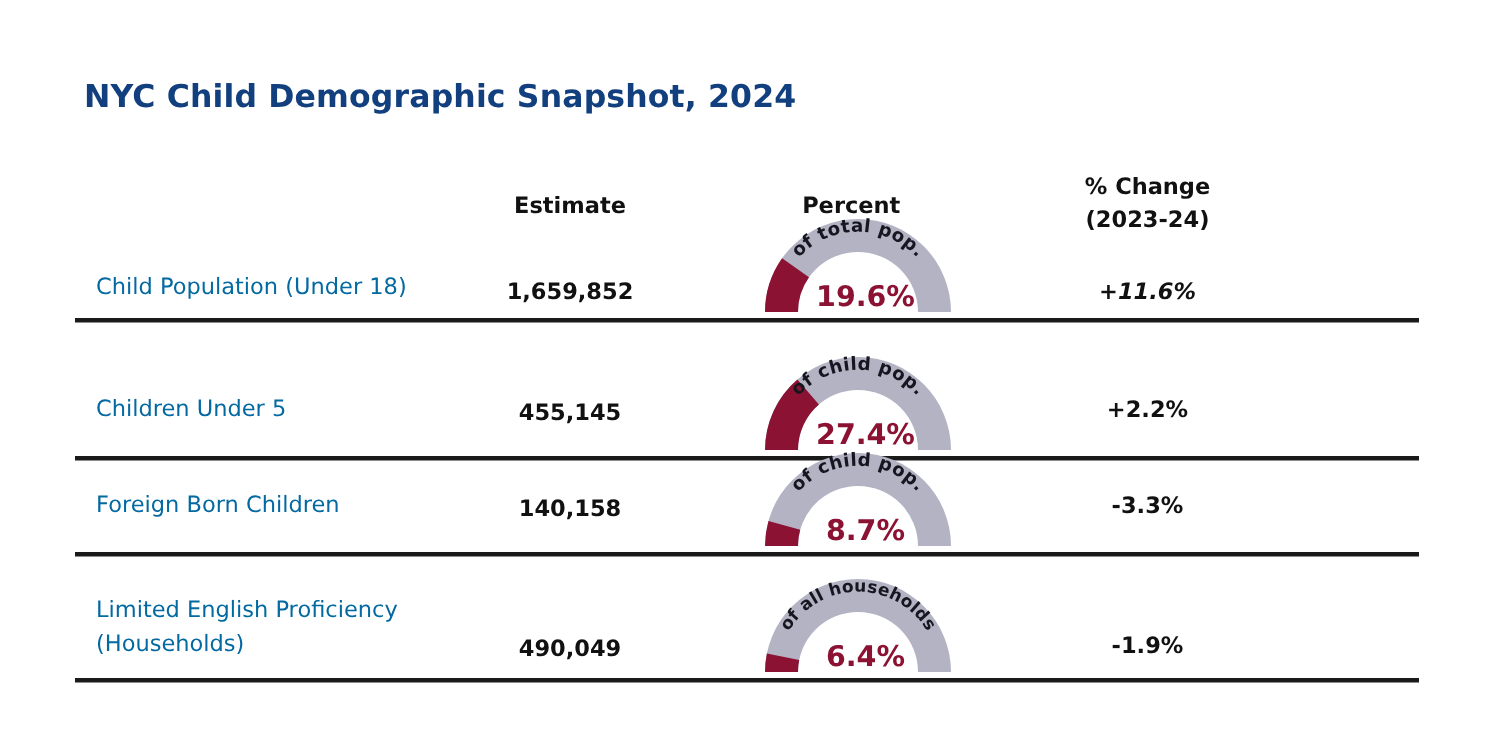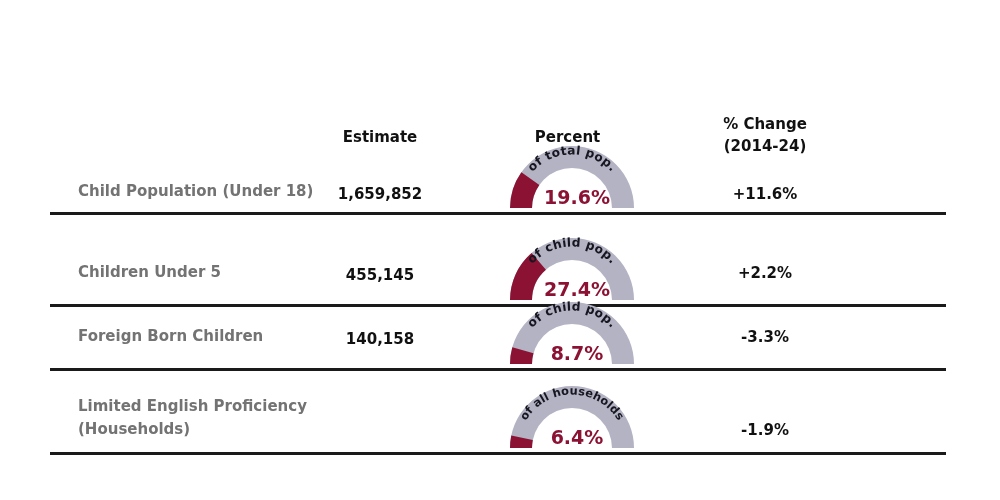--- a/index.html
+++ b/index.html
@@ -74,25 +74,25 @@
     border-bottom: 3px solid #1a1a1a;
     box-sizing: border-box;
   }
   .row.r1 { height: 65px; }
   .row.r2 { height: 64px; margin-top: 28px; }
   .row.r3 { height: 64px; }
   .row.r4 { height: 84px; }
 
   .cell-label {
     position: absolute;
-    left: 28px;
+    left: 14px;
     width: 260px;
     font-size: 15px;
-    font-weight: bold;
-    color: #737373;
+    font-weight: normal;
+    color: #0369a1;
     line-height: 1.55;
   }
   .row.r1 .cell-label { bottom: 9px; }
   .row.r2 .cell-label { bottom: 20px; }
   .row.r3 .cell-label { bottom: 20px; }
   .row.r4 .cell-label { bottom: 11px; }
 
   .cell-estimate {
     position: absolute;
     left: 240px;
@@ -109,21 +109,21 @@
 
   .cell-change {
     position: absolute;
     left: 600px;
     width: 230px;
     text-align: center;
     font-size: 15px;
     font-weight: bold;
     color: #111111;
   }
-  .row.r1 .cell-change { bottom: 9px; }
+  .row.r1 .cell-change { bottom: 9px; font-style: italic; }
   .row.r2 .cell-change { bottom: 22px; }
   .row.r3 .cell-change { bottom: 22px; }
   .row.r4 .cell-change { bottom: 13px; }
 
   
   .gauge-wrap {
     position: absolute;
     left: 452px;
     width: 140px;
     height: 72px;
@@ -151,26 +151,27 @@
     font-size: 19px;
     font-weight: bold;
     fill: #8b1233;
   }
 </style>
 </head>
 <body>
 
 <div class="page">
 
+  <div class="title">NYC Child Demographic Snapshot, 2024</div>
 
   <div class="col-header hdr-estimate">Estimate</div>
   <div class="col-header hdr-percent">Percent</div>
   <div class="col-header hdr-change">
     <span class="l1">% Change</span>
-    <span class="l2">(2014-24)</span>
+    <span class="l2">(2023-24)</span>
   </div>
 
   <div class="rows">
 
     <div class="row r1">
       <div class="cell-label">Child Population (Under 18)</div>
       <div class="cell-estimate">1,659,852</div>
       <div class="gauge-wrap">
           <svg viewBox="0 0 140 72">
             <path d="M 8 67.99999999999999 A 62 62 0 0 1 132 68 L 110 68 A 40 40 0 0 0 30 68 Z" fill="#B3B3C4"></path>
@@ -217,20 +218,21 @@
           </svg>
         </div>
       <div class="cell-change">-3.3%</div>
     </div>
 
     <div class="row r4">
       <div class="cell-label">
         <div>Limited English Proficiency</div>
         <div>(Households)</div>
       </div>
+      <div class="cell-estimate">490,049</div>
       <div class="gauge-wrap">
           <svg viewBox="0 0 140 72">
             <path d="M 8 67.99999999999999 A 62 62 0 0 1 132 68 L 110 68 A 40 40 0 0 0 30 68 Z" fill="#B3B3C4"></path>
             <path d="M 8 67.99999999999999 A 62 62 0 0 1 9.248986752176691 55.61798120810676 L 30.805797904630126 60.011600779423716 A 40 40 0 0 0 30 68 Z" fill="#8B1233"></path>
             <defs>
               <path id="gauge-cap-3" d="M 16.532590754478377 66.13287692641622 A 53.5 53.5 0 0 1 123.46740924552162 66.1328769264162" fill="none"></path>
             </defs>
             <text class="gauge-curve-text small"><textPath xlink:href="#gauge-cap-3" href="#gauge-cap-3" startOffset="50%" text-anchor="middle">of all households</textPath></text>
             <text class="gauge-value" x="75" y="64" text-anchor="middle">6.4%</text>
           </svg>

